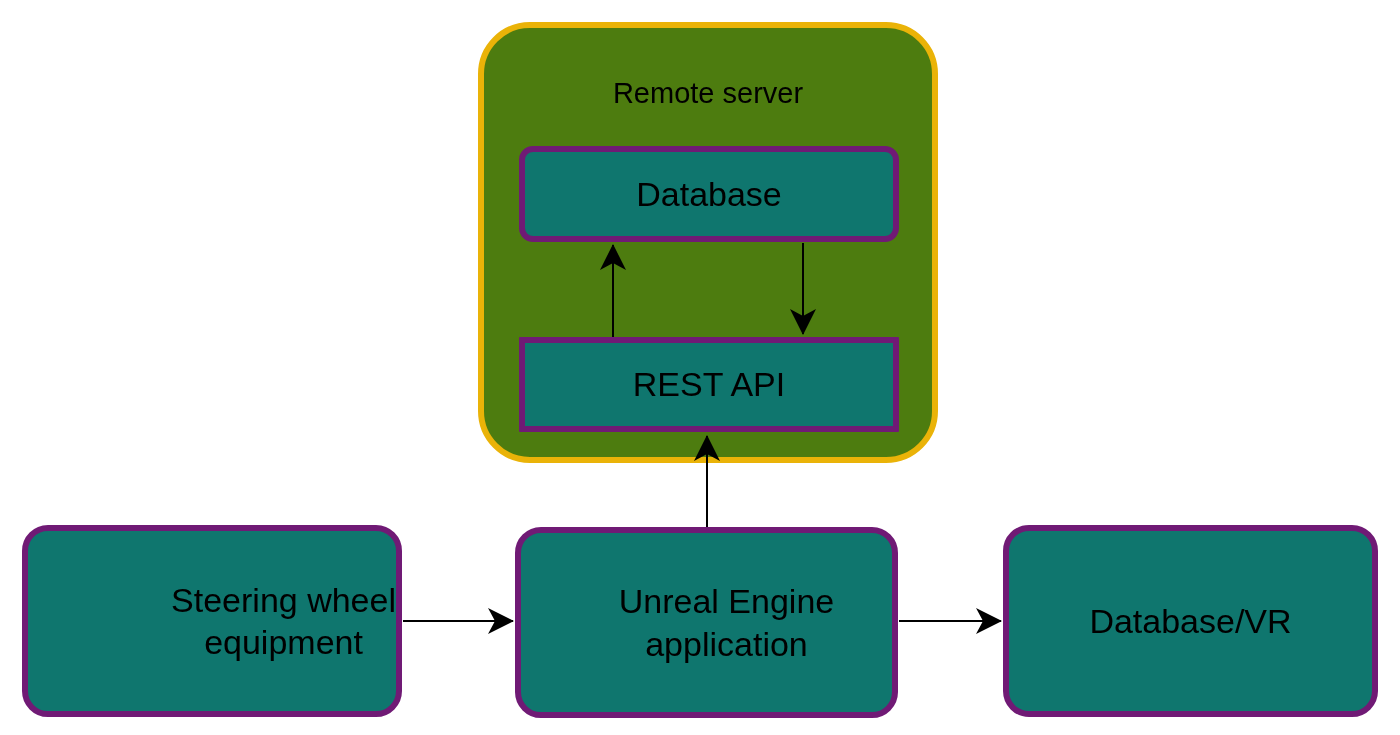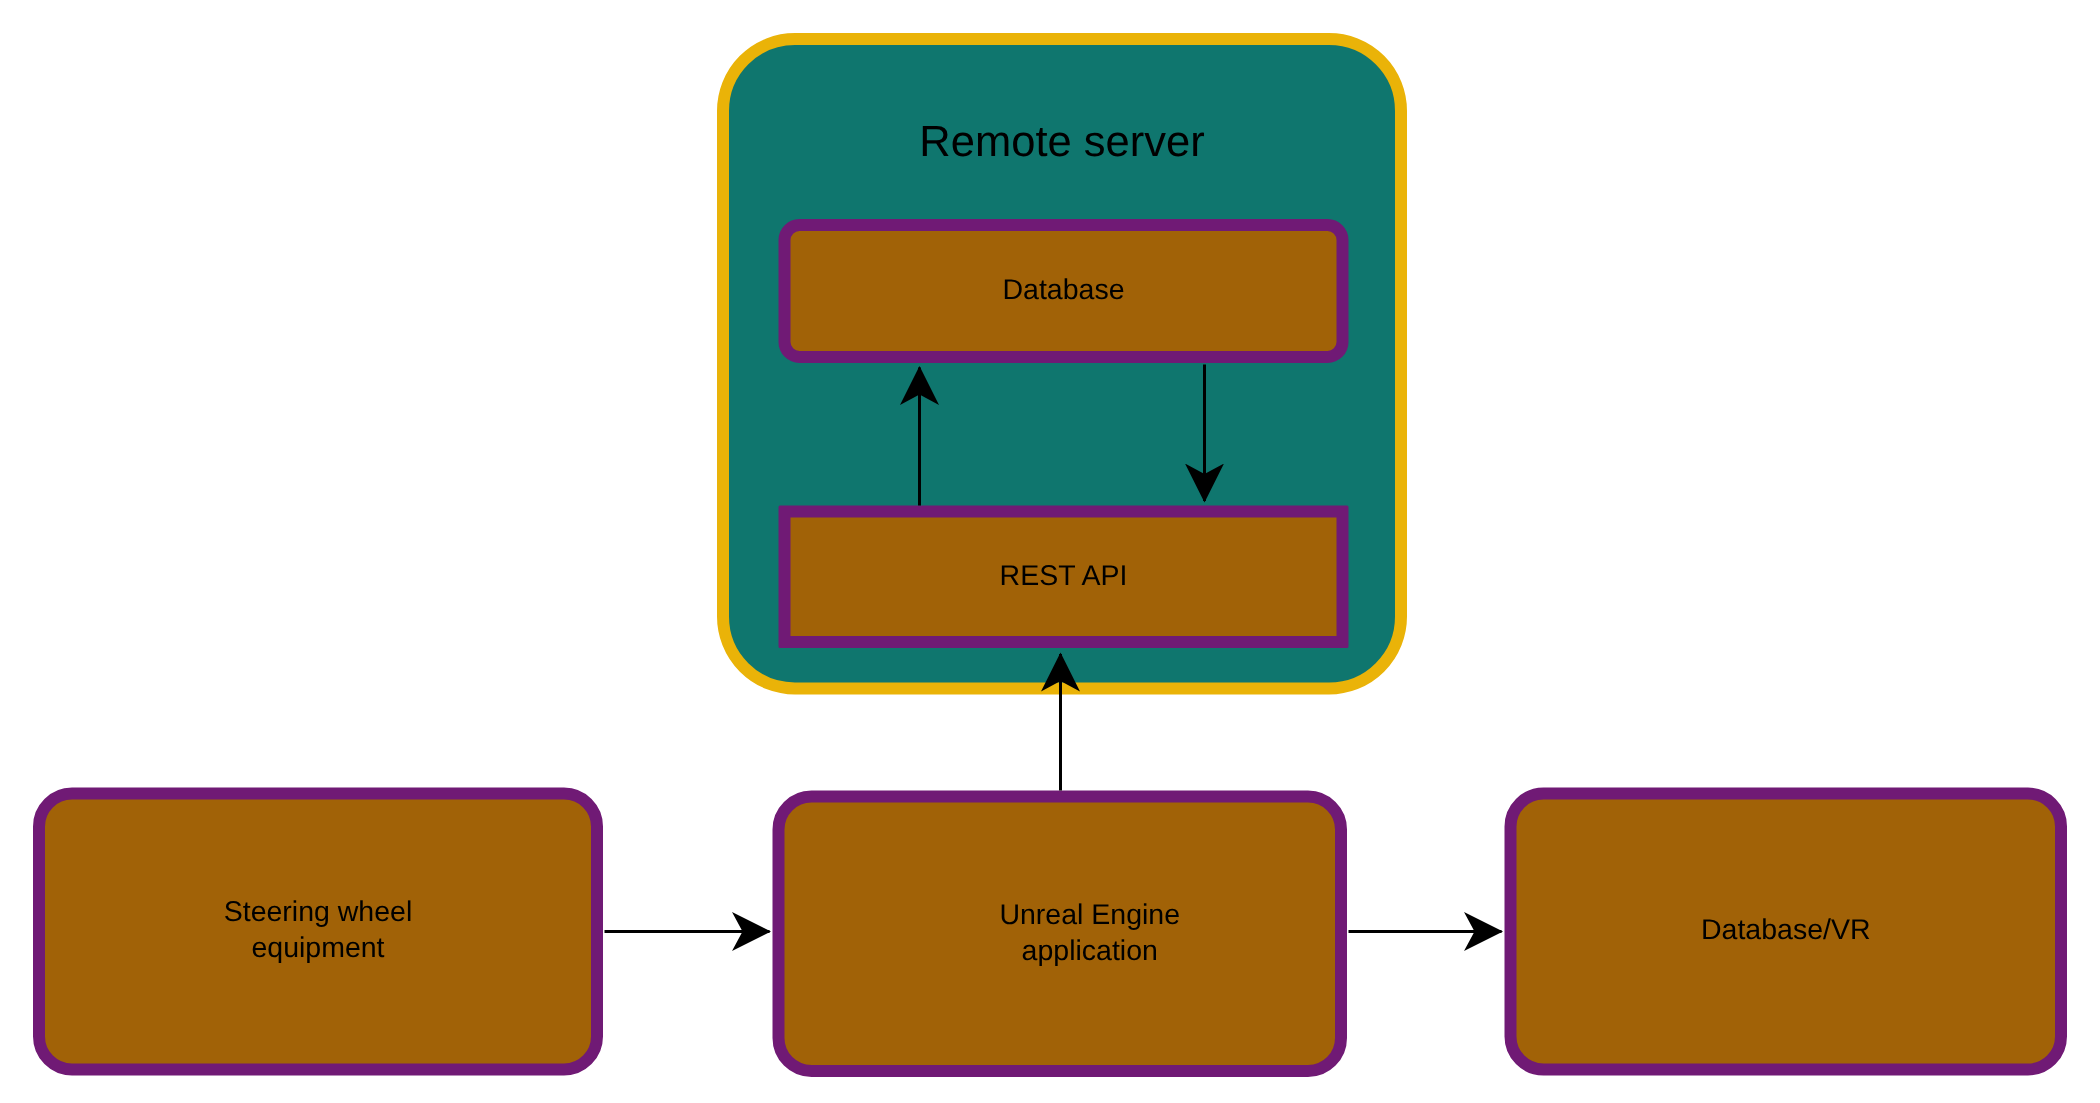--- a/index.html
+++ b/index.html
@@ -9,55 +9,55 @@
   .canvas {
     position: relative;
     width: 1400px;
     height: 735px;
     background: #ffffff;
     overflow: hidden;
   }
 
   .node {
     position: absolute;
-    background: #a16207;
-    border: 8px solid #701a75;
+    background: #0f766e;
+    border: 6px solid #701a75;
     display: flex;
     align-items: center;
     justify-content: center;
     text-align: center;
-    font-size: 19px;
+    font-size: 34px;
     line-height: 1.25;
     white-space: pre-line;
     z-index: 2;
   }
 
   .container-node {
     position: absolute;
-    background: #0f766e;
-    border: 8px solid #eab308;
+    background: #4d7c0f;
+    border: 6px solid #eab308;
     border-radius: 52px;
     z-index: 1;
   }
 
   .container-title {
     position: absolute;
     top: 47px;
     left: 0;
     right: 0;
     text-align: center;
     font-size: 29px;
     line-height: 1.25;
   }
 
   
   #remote-server { left: 478px; top: 22px;  width: 460px; height: 441px; }
   #database      { left: 519px; top: 146px; width: 380px; height: 96px;  border-radius: 14px; }
   #rest-api      { left: 519px; top: 337px; width: 380px; height: 95px;  border-radius: 1px; }
-  #steering      { left: 22px;  top: 525px; width: 380px; height: 192px; border-radius: 26px; }
+  #steering      { left: 22px;  top: 525px; width: 380px; height: 192px; border-radius: 26px; justify-content: flex-end; }
   #unreal        { left: 515px; top: 527px; width: 383px; height: 191px; border-radius: 26px; padding-left: 40px; }
   #monitor       { left: 1003px; top: 525px; width: 375px; height: 192px; border-radius: 26px; }
 
   svg.edges {
     position: absolute;
     left: 0; top: 0;
     width: 1400px;
     height: 735px;
     z-index: 3;
     pointer-events: none;

